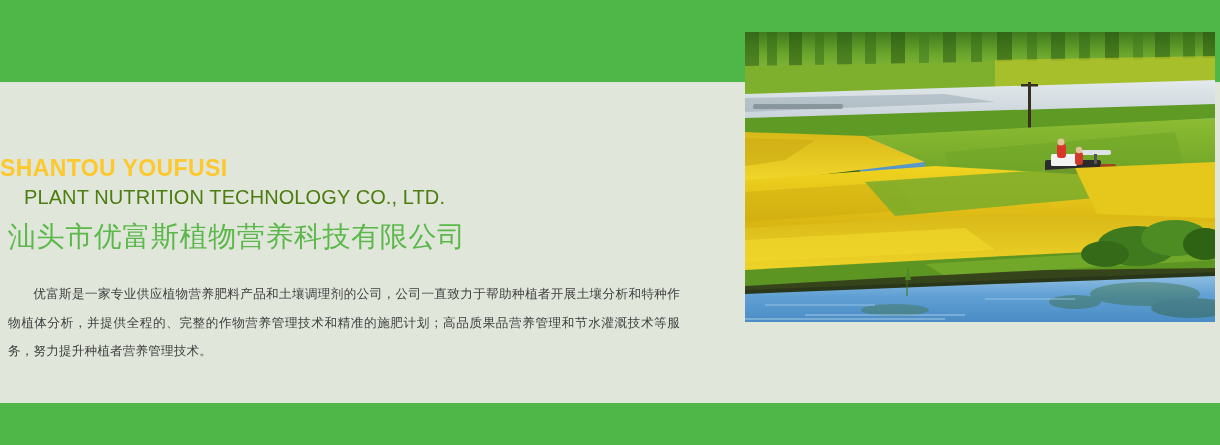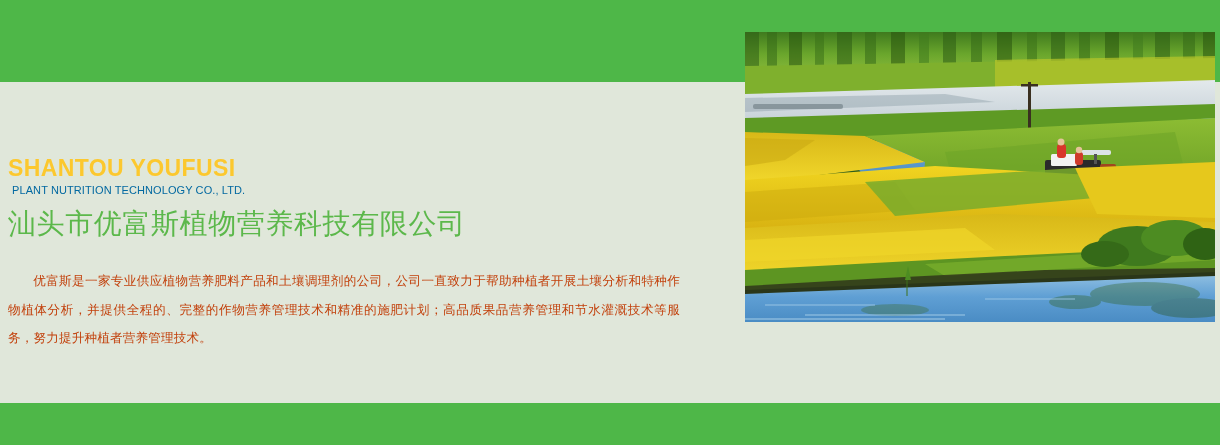--- a/index.html
+++ b/index.html
@@ -41,50 +41,49 @@
     top: 155px;
     width: 720px;
   }
 
   .brand-en {
     font-size: 23px;
     font-weight: bold;
     letter-spacing: 0.4px;
     color: #fcc82e;
     line-height: 1.18;
-    padding-left: 8px;
   }
 
   .brand-sub {
-    font-size: 11px;
+    font-size: 20px;
     letter-spacing: 0.1px;
-    color: #0369a1;
+    color: #4d7c0f;
     line-height: 1.45;
-    padding-left: 12px;
+    padding-left: 24px;
     margin-top: 1px;
   }
 
   .brand-cn {
     font-size: 28px;
     color: #5cb84b;
     line-height: 1.5;
     padding-left: 8px;
     margin-top: 4px;
     letter-spacing: 0.6px;
     white-space: nowrap;
   }
 
   .intro {
     margin-top: 22px;
     padding-left: 8px;
     padding-right: 20px;
     width: 700px;
     font-size: 12.6px;
     line-height: 28.5px;
-    color: #c2410c;
+    color: #404040;
     text-align: justify;
     text-indent: 2em;
     letter-spacing: 0.15px;
   }
 
   
   .photo-wrap {
     position: absolute;
     left: 745px;
     top: 32px;

